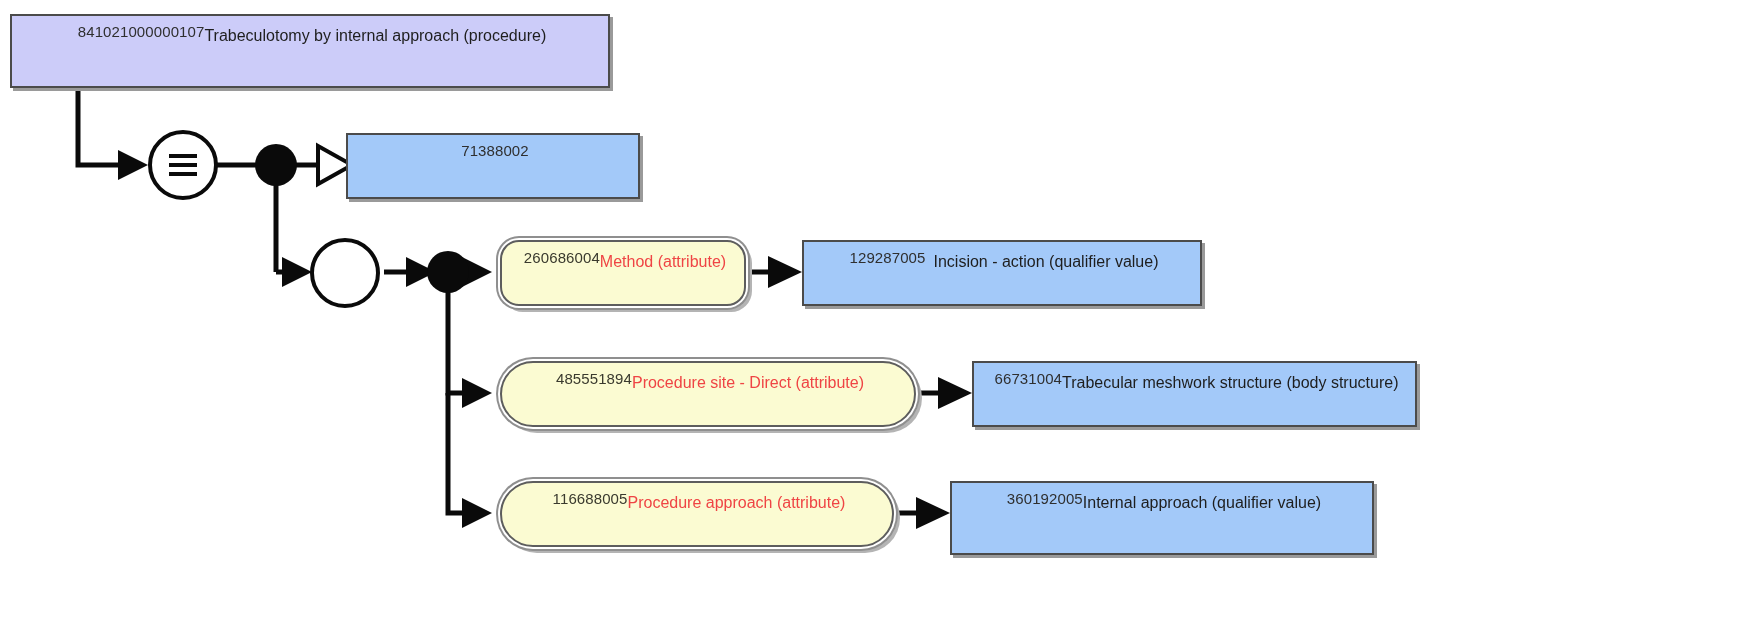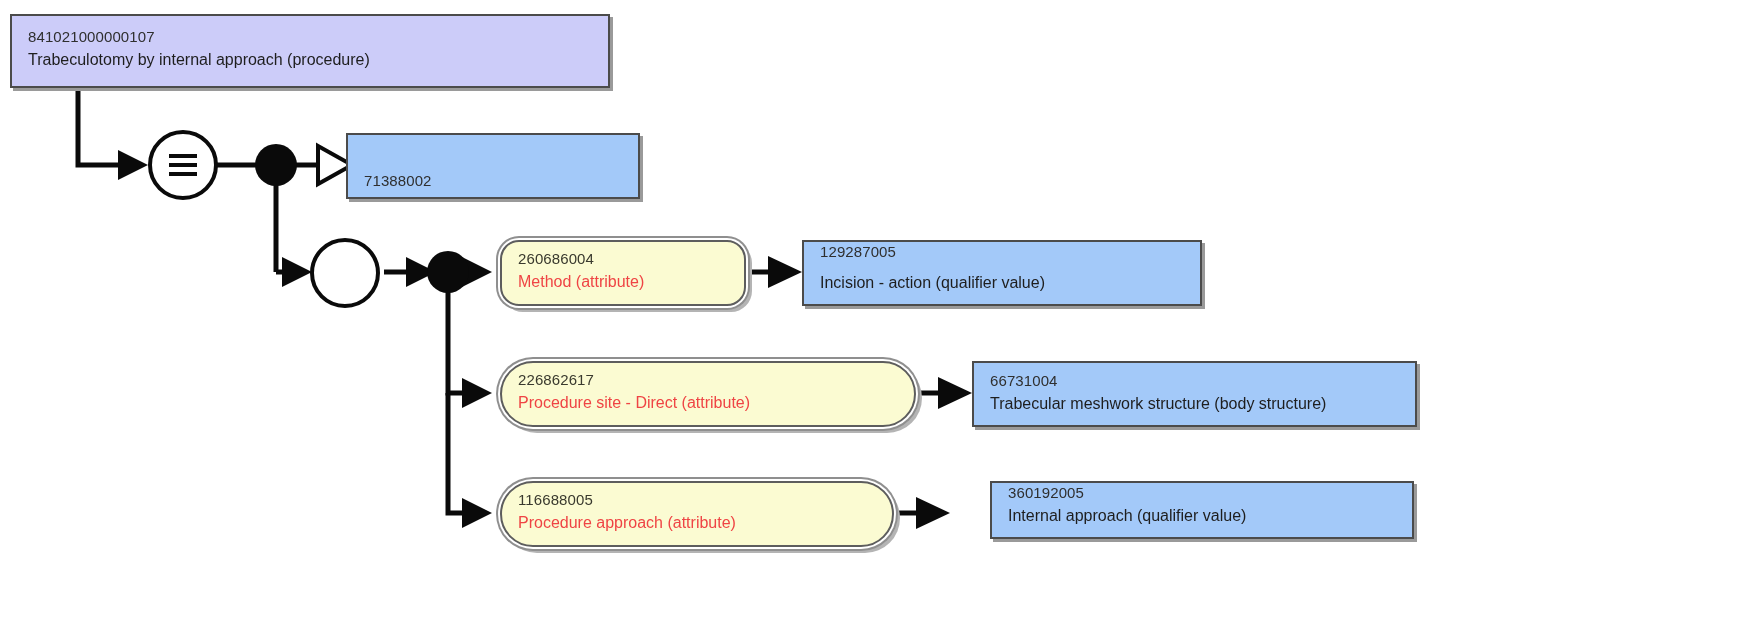--- a/index.html
+++ b/index.html
@@ -27,21 +27,21 @@
     width: 1746px;
     height: 618px;
     pointer-events: none;
   }
   
   .node {
     position: absolute;
     box-sizing: border-box;
     padding: 6px 12px 7px 16px;
     display: flex;
-    flex-direction: column;
+    flex-direction: row;
     justify-content: center;
   }
   .node .sctid {
     font-size: 15px;
     line-height: 19px;
     letter-spacing: 0.1px;
     color: #2f2f2f;
     white-space: nowrap;
   }
   .node .term {
@@ -54,21 +54,20 @@
   .node.focus {
     background: #ccccf9;
     border: 2px solid #4b4b4b;
     box-shadow: 3px 3px 0 0 #9a9a9a;
   }
   
   .node.concept {
     background: #a3c9f9;
     border: 2px solid #4b4b4b;
     box-shadow: 3px 3px 0 0 #9a9a9a;
-    justify-content: flex-end;
   }
   
   .node.attribute {
     background: #fbfbd2;
     border: 2px solid #5d5d5d;
     border-radius: 999px;
     box-shadow: 0 0 0 2px #ffffff, 0 0 0 4px #8f8f8f, 4px 4px 0 2px #b4b4b4;
   }
   .node.attribute .sctid { color: #3a3a2e; }
   .node.attribute .term  { color: #ef4444; }
@@ -189,32 +188,32 @@
     <span class="sctid">260686004</span>
     <span class="term">Method (attribute)</span>
   </div>
 
   <div class="node concept" style="left:802px; top:240px; width:400px; height:66px;gap:8px;">
     <span class="sctid">129287005</span>
     <span class="term">Incision - action (qualifier value)</span>
   </div>
 
   <div class="node attribute" style="left:500px; top:361px; width:416px; height:66px;">
-    <span class="sctid">226862617</span>
+    <span class="sctid">485551894</span>
     <span class="term">Procedure site - Direct (attribute)</span>
   </div>
 
   <div class="node concept" style="left:972px; top:361px; width:445px; height:66px;">
     <span class="sctid">66731004</span>
     <span class="term">Trabecular meshwork structure (body structure)</span>
   </div>
 
   <div class="node attribute" style="left:500px; top:481px; width:394px; height:66px;">
     <span class="sctid">116688005</span>
     <span class="term">Procedure approach (attribute)</span>
   </div>
 
-  <div class="node concept" style="left:950px; top:481px; width:424px; height:58px;margin-left:40px;">
+  <div class="node concept" style="left:950px; top:481px; width:424px; height:74px;">
     <span class="sctid">360192005</span>
     <span class="term">Internal approach (qualifier value)</span>
   </div>
 
 </div>
 
 </body></html>

